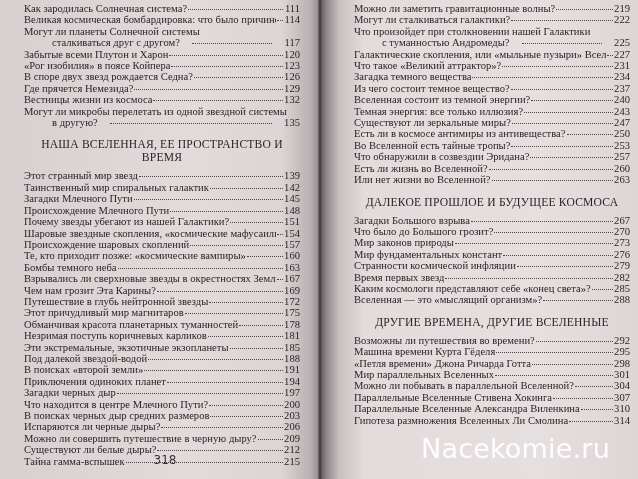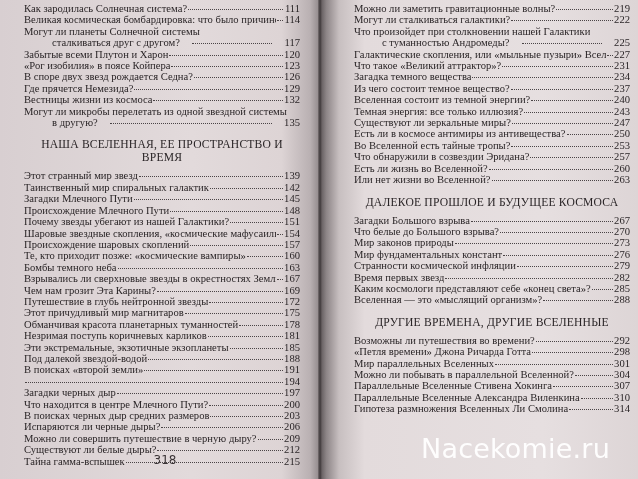--- a/index.html
+++ b/index.html
@@ -261,20 +261,21 @@
           <span class="title">Под далекой звездой-водой</span>
           <span class="leader"></span>
           <span class="pg">188</span>
         </div>
       <div class="toc-entry">
           <span class="title">В поисках «второй земли»</span>
           <span class="leader"></span>
           <span class="pg">191</span>
         </div>
       <div class="toc-entry">
+          <span class="title">Приключения одиноких планет</span>
           <span class="leader"></span>
           <span class="pg">194</span>
         </div>
       <div class="toc-entry">
           <span class="title">Загадки черных дыр</span>
           <span class="leader"></span>
           <span class="pg">197</span>
         </div>
       <div class="toc-entry">
           <span class="title">Что находится в центре Млечного Пути?</span>
@@ -398,21 +399,21 @@
     </div>
 
     <div class="section-heading">ДАЛЕКОЕ ПРОШЛОЕ И БУДУЩЕЕ КОСМОСА</div>
     <div>
       <div class="toc-entry">
           <span class="title">Загадки Большого взрыва</span>
           <span class="leader"></span>
           <span class="pg">267</span>
         </div>
       <div class="toc-entry">
-          <span class="title">Что белые до Большого взрыва?</span>
+          <span class="title">Что было до Большого грозит?</span>
           <span class="leader"></span>
           <span class="pg">270</span>
         </div>
       <div class="toc-entry">
           <span class="title">Мир законов природы</span>
           <span class="leader"></span>
           <span class="pg">273</span>
         </div>
       <div class="toc-entry">
           <span class="title">Мир фундаментальных констант</span>
@@ -442,20 +443,25 @@
     </div>
 
     <div class="section-heading">ДРУГИЕ ВРЕМЕНА, ДРУГИЕ ВСЕЛЕННЫЕ</div>
     <div>
       <div class="toc-entry">
           <span class="title">Возможны ли путешествия во времени?</span>
           <span class="leader"></span>
           <span class="pg">292</span>
         </div>
       <div class="toc-entry">
+          <span class="title">Машина времени Курта Гёделя</span>
+          <span class="leader"></span>
+          <span class="pg">295</span>
+        </div>
+      <div class="toc-entry">
           <span class="title">«Петля времени» Джона Ричарда Готта</span>
           <span class="leader"></span>
           <span class="pg">298</span>
         </div>
       <div class="toc-entry">
           <span class="title">Мир параллельных Вселенных</span>
           <span class="leader"></span>
           <span class="pg">301</span>
         </div>
       <div class="toc-entry">

